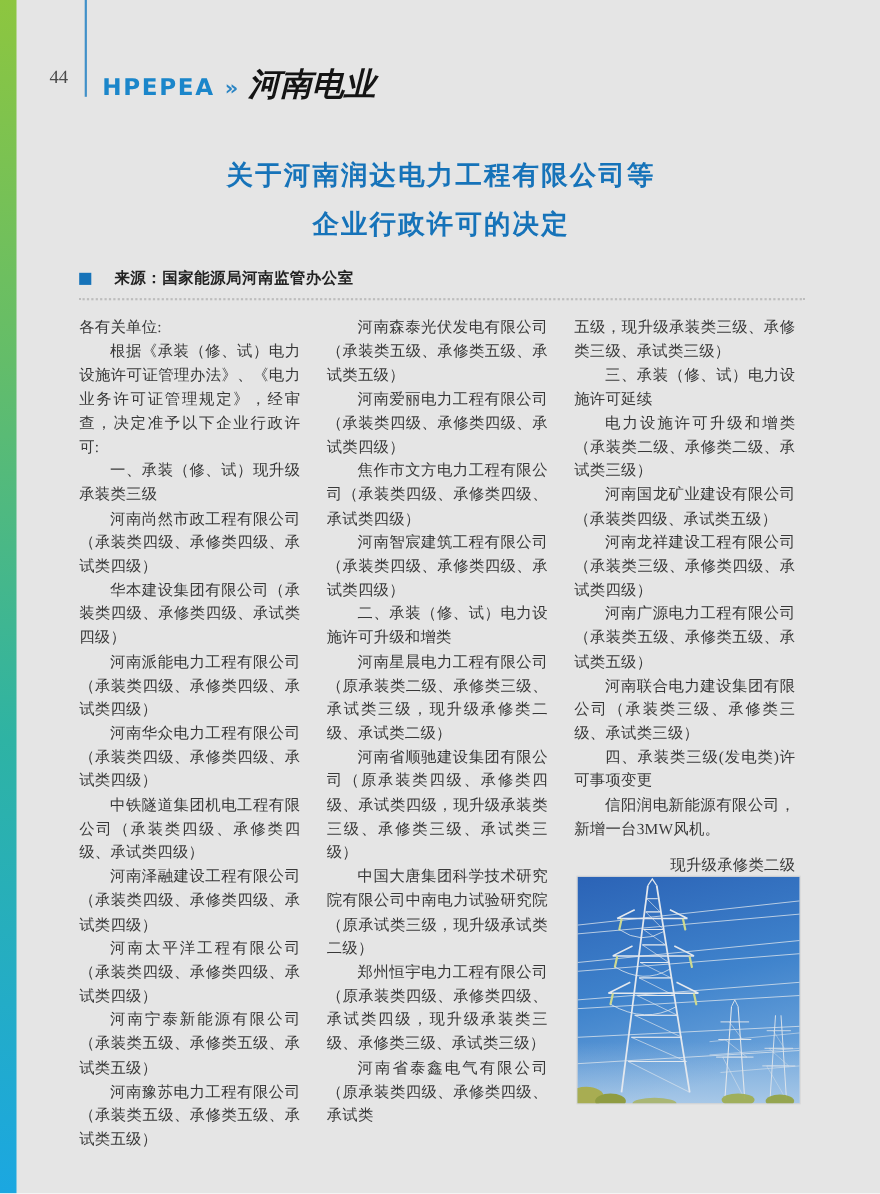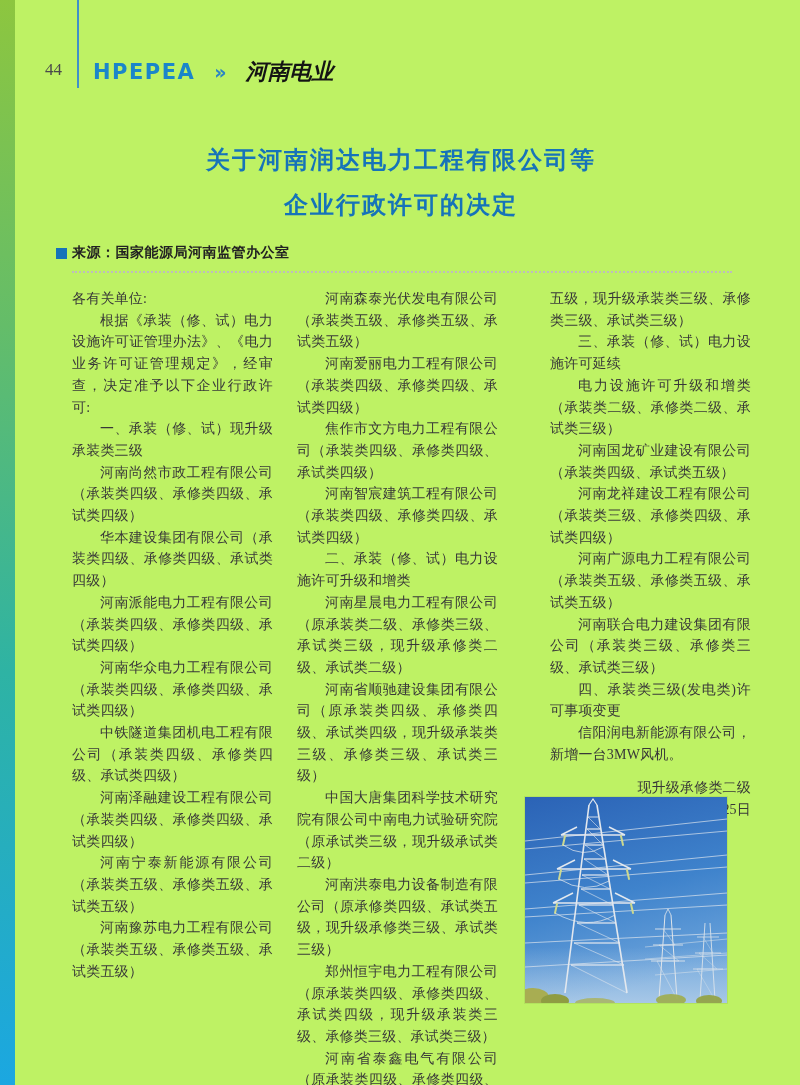--- a/index.html
+++ b/index.html
@@ -1,51 +1,51 @@
 <!DOCTYPE html>
 <html><head>
 <meta charset="utf-8">
 <style>
   html,body{margin:0;padding:0;background:#ffffff;}
   .page{
-    position:relative;width:800px;height:1085px;background:#bef264;overflow:hidden;
+    position:relative;width:800px;height:1085px;background:#e5e5e5;overflow:hidden;
     font-family:"Liberation Serif","DejaVu Serif",serif;
   }
   .edge-bar{
     position:absolute;left:0;top:0;width:15px;height:1085px;
     background:linear-gradient(180deg,#8dc63f 0%,#64bd69 30%,#2eb3a4 62%,#1ba7e1 100%);
   }
   .pageno{
     position:absolute;left:36px;top:60px;width:26px;text-align:right;
     font-size:17px;color:#4a4a4a;
   }
   .hdr-line{position:absolute;left:77px;top:0;width:2px;height:88px;background:#4090c8;}
-  .logo{position:absolute;left:93px;top:57px;display:flex;align-items:baseline;gap:19px;}
+  .logo{position:absolute;left:93px;top:57px;display:flex;align-items:baseline;gap:9px;}
   .logo-en{
     font-family:"DejaVu Sans","Liberation Sans",sans-serif;font-weight:bold;
     font-size:21px;color:#1b86ca;letter-spacing:1.5px;
   }
   .logo-sep{color:#2b85c4;font-size:19px;font-weight:bold;font-family:"DejaVu Sans",sans-serif;}
-  .logo-cn{font-size:22px;font-weight:bold;font-style:italic;color:#141414;}
+  .logo-cn{font-size:29px;font-weight:bold;font-style:italic;color:#141414;}
   .title{
     position:absolute;left:70px;top:138px;width:662px;text-align:center;
     color:#1673b9;font-weight:bold;font-size:24px;line-height:45px;letter-spacing:2px;
   }
-  .source-row{position:absolute;left:56px;top:244px;display:flex;align-items:center;gap:5px;}
+  .source-row{position:absolute;left:72px;top:244px;display:flex;align-items:center;gap:21px;}
   .source-sq{width:11px;height:11px;background:#1673b9;flex:0 0 auto;}
   .source-label{
     font-family:"Liberation Sans","DejaVu Sans",sans-serif;font-weight:bold;
     font-size:14px;color:#222;letter-spacing:.5px;
   }
   .dotted{position:absolute;left:72px;top:271px;width:660px;border-top:2px dotted #bdbdbd;}
   .col{
     position:absolute;top:288px;width:201px;font-size:14px;line-height:21.7px;
     color:#383838;text-align:justify;letter-spacing:.2px;
   }
-  #col0{left:72px;} #col1{left:297px;} #col2{left:522px;margin-left:28px;}
+  #col0{left:72px;} #col1{left:297px;} #col2{left:522px;}
   .col .para{margin:0;}
   .col .para.indent{text-indent:2em;}
   .col .para.right{text-align:right;text-align-last:right;}
   .col .para.gap{margin-top:12px;}
   .photo{
     position:absolute;left:525px;top:797px;width:202px;height:206px;
     box-shadow:0 0 0 1px rgba(0,0,0,.06);
   }
   .photo svg{display:block;width:202px;height:206px;}
 </style>
@@ -80,33 +80,33 @@
   <div class="col" id="col0">
       <p class="para">各有关单位:</p>
       <p class="para indent">根据《承装（修、试）电力设施许可证管理办法》、《电力业务许可证管理规定》，经审查，决定准予以下企业行政许可:</p>
       <p class="para indent">一、承装（修、试）现升级承装类三级</p>
       <p class="para indent">河南尚然市政工程有限公司（承装类四级、承修类四级、承试类四级）</p>
       <p class="para indent">华本建设集团有限公司（承装类四级、承修类四级、承试类四级）</p>
       <p class="para indent">河南派能电力工程有限公司（承装类四级、承修类四级、承试类四级）</p>
       <p class="para indent">河南华众电力工程有限公司（承装类四级、承修类四级、承试类四级）</p>
       <p class="para indent">中铁隧道集团机电工程有限公司（承装类四级、承修类四级、承试类四级）</p>
       <p class="para indent">河南泽融建设工程有限公司（承装类四级、承修类四级、承试类四级）</p>
+      <p class="para indent">河南太平洋工程有限公司（承装类四级、承修类四级、承试类四级）</p>
       <p class="para indent">河南宁泰新能源有限公司（承装类五级、承修类五级、承试类五级）</p>
       <p class="para indent">河南豫苏电力工程有限公司（承装类五级、承修类五级、承试类五级）</p>
     </div>
   <div class="col" id="col1">
       <p class="para indent">河南森泰光伏发电有限公司（承装类五级、承修类五级、承试类五级）</p>
       <p class="para indent">河南爱丽电力工程有限公司（承装类四级、承修类四级、承试类四级）</p>
       <p class="para indent">焦作市文方电力工程有限公司（承装类四级、承修类四级、承试类四级）</p>
       <p class="para indent">河南智宸建筑工程有限公司（承装类四级、承修类四级、承试类四级）</p>
       <p class="para indent">二、承装（修、试）电力设施许可升级和增类</p>
       <p class="para indent">河南星晨电力工程有限公司（原承装类二级、承修类三级、承试类三级，现升级承修类二级、承试类二级）</p>
       <p class="para indent">河南省顺驰建设集团有限公司（原承装类四级、承修类四级、承试类四级，现升级承装类三级、承修类三级、承试类三级）</p>
       <p class="para indent">中国大唐集团科学技术研究院有限公司中南电力试验研究院（原承试类三级，现升级承试类二级）</p>
-      <p class="para indent">河南洪泰电力设备制造有限公司（原承修类四级、承试类五级，现升级承修类三级、承试类三级）</p>
       <p class="para indent">郑州恒宇电力工程有限公司（原承装类四级、承修类四级、承试类四级，现升级承装类三级、承修类三级、承试类三级）</p>
       <p class="para indent">河南省泰鑫电气有限公司（原承装类四级、承修类四级、承试类</p>
     </div>
   <div class="col" id="col2">
       <p class="para">五级，现升级承装类三级、承修类三级、承试类三级）</p>
       <p class="para indent">三、承装（修、试）电力设施许可延续</p>
       <p class="para indent">电力设施许可升级和增类（承装类二级、承修类二级、承试类三级）</p>
       <p class="para indent">河南国龙矿业建设有限公司（承装类四级、承试类五级）</p>
       <p class="para indent">河南龙祥建设工程有限公司（承装类三级、承修类四级、承试类四级）</p>
       <p class="para indent">河南广源电力工程有限公司（承装类五级、承修类五级、承试类五级）</p>

